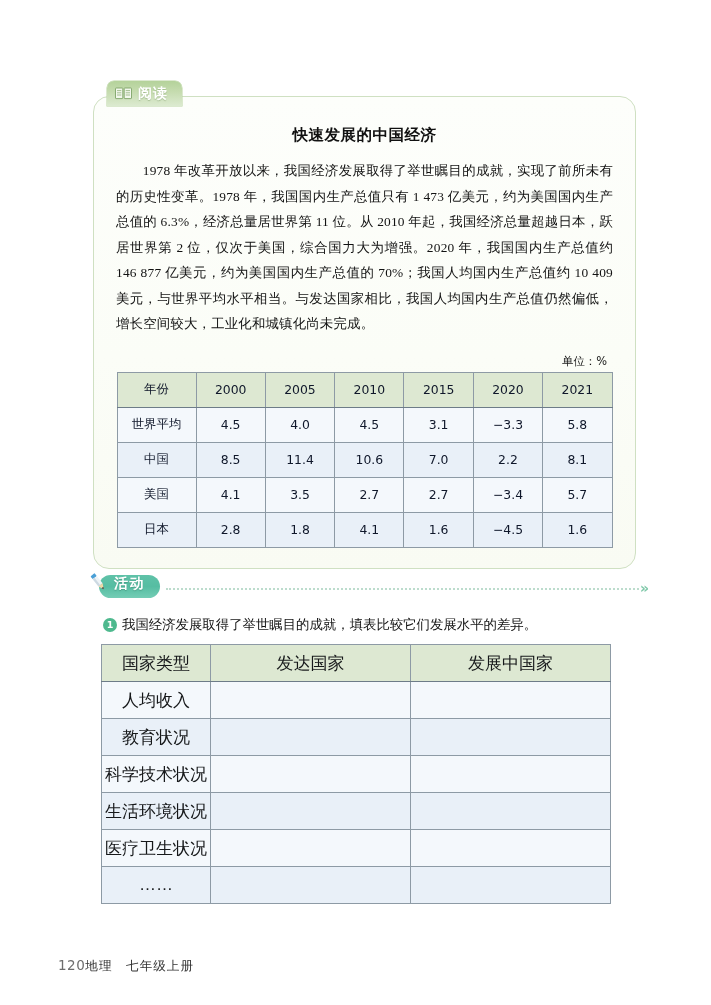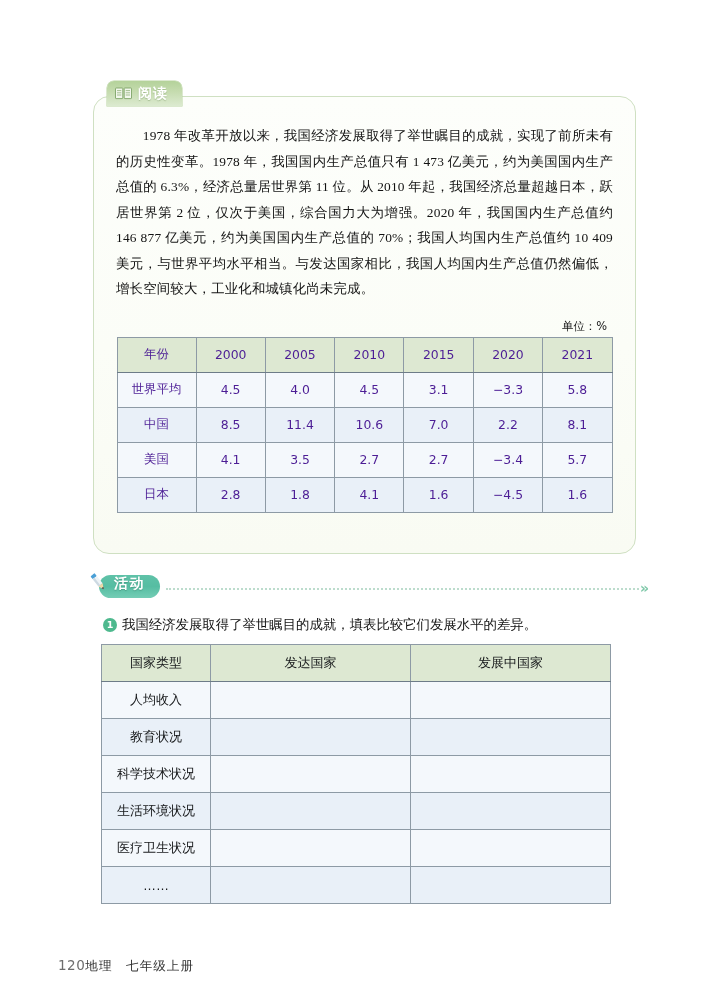--- a/index.html
+++ b/index.html
@@ -102,21 +102,21 @@
     width: 496px;
     margin: 0 auto;
     table-layout: fixed;
   }
   table.data-table th,
   table.data-table td {
     border: 1px solid #8d9aa5;
     text-align: center;
     font-size: 12.4px;
     font-family: "DejaVu Sans", sans-serif;
-    color: #4c1d95;
+    color: #0f172a;
     height: 34px;
     padding: 0;
   }
   table.data-table thead th {
     background: #dde8d2;
     font-weight: normal;
     border-bottom: 1.6px solid #6d7c88;
   }
   table.data-table tbody td {
     background: #f4f8fc;
@@ -210,21 +210,21 @@
   
   table.form-table {
     border-collapse: collapse;
     width: 510px;
     margin-left: 15px;
     table-layout: fixed;
   }
   table.form-table th,
   table.form-table td {
     border: 1px solid #8d9aa5;
-    font-size: 13px;
+    font-size: 17px;
     font-family: Liberation Sans, sans-serif;
     color: #16181a;
     height: 36px;
     text-align: center;
     padding: 0;
   }
   table.form-table thead th {
     background: #dde8d2;
     font-weight: normal;
     border-bottom: 1.6px solid #6d7c88;
@@ -275,20 +275,21 @@
           <line x1="2" y1="5.8" x2="6.3" y2="5.8" stroke="#8fb07a" stroke-width="0.8"></line>
           <line x1="2" y1="8" x2="6.3" y2="8" stroke="#8fb07a" stroke-width="0.8"></line>
           <line x1="10.7" y1="3.6" x2="15" y2="3.6" stroke="#8fb07a" stroke-width="0.8"></line>
           <line x1="10.7" y1="5.8" x2="15" y2="5.8" stroke="#8fb07a" stroke-width="0.8"></line>
           <line x1="10.7" y1="8" x2="15" y2="8" stroke="#8fb07a" stroke-width="0.8"></line>
         </svg>
       </span>
       <span class="tab-label">阅读</span>
     </div>
 
+    <div class="article-title">快速发展的中国经济</div>
 
     <div class="article-body">1978 年改革开放以来，我国经济发展取得了举世瞩目的成就，实现了前所未有的历史性变革。1978 年，我国国内生产总值只有 1 473 亿美元，约为美国国内生产总值的 6.3%，经济总量居世界第 11 位。从 2010 年起，我国经济总量超越日本，跃居世界第 2 位，仅次于美国，综合国力大为增强。2020 年，我国国内生产总值约 146 877 亿美元，约为美国国内生产总值的 70%；我国人均国内生产总值约 10 409 美元，与世界平均水平相当。与发达国家相比，我国人均国内生产总值仍然偏低，增长空间较大，工业化和城镇化尚未完成。</div>
 
     <div class="table1-wrap">
       <div class="table1-unit">单位：%</div>
 
       <table class="data-table">
         <thead>
           <tr>
             <th class="rowhead">年份</th>

